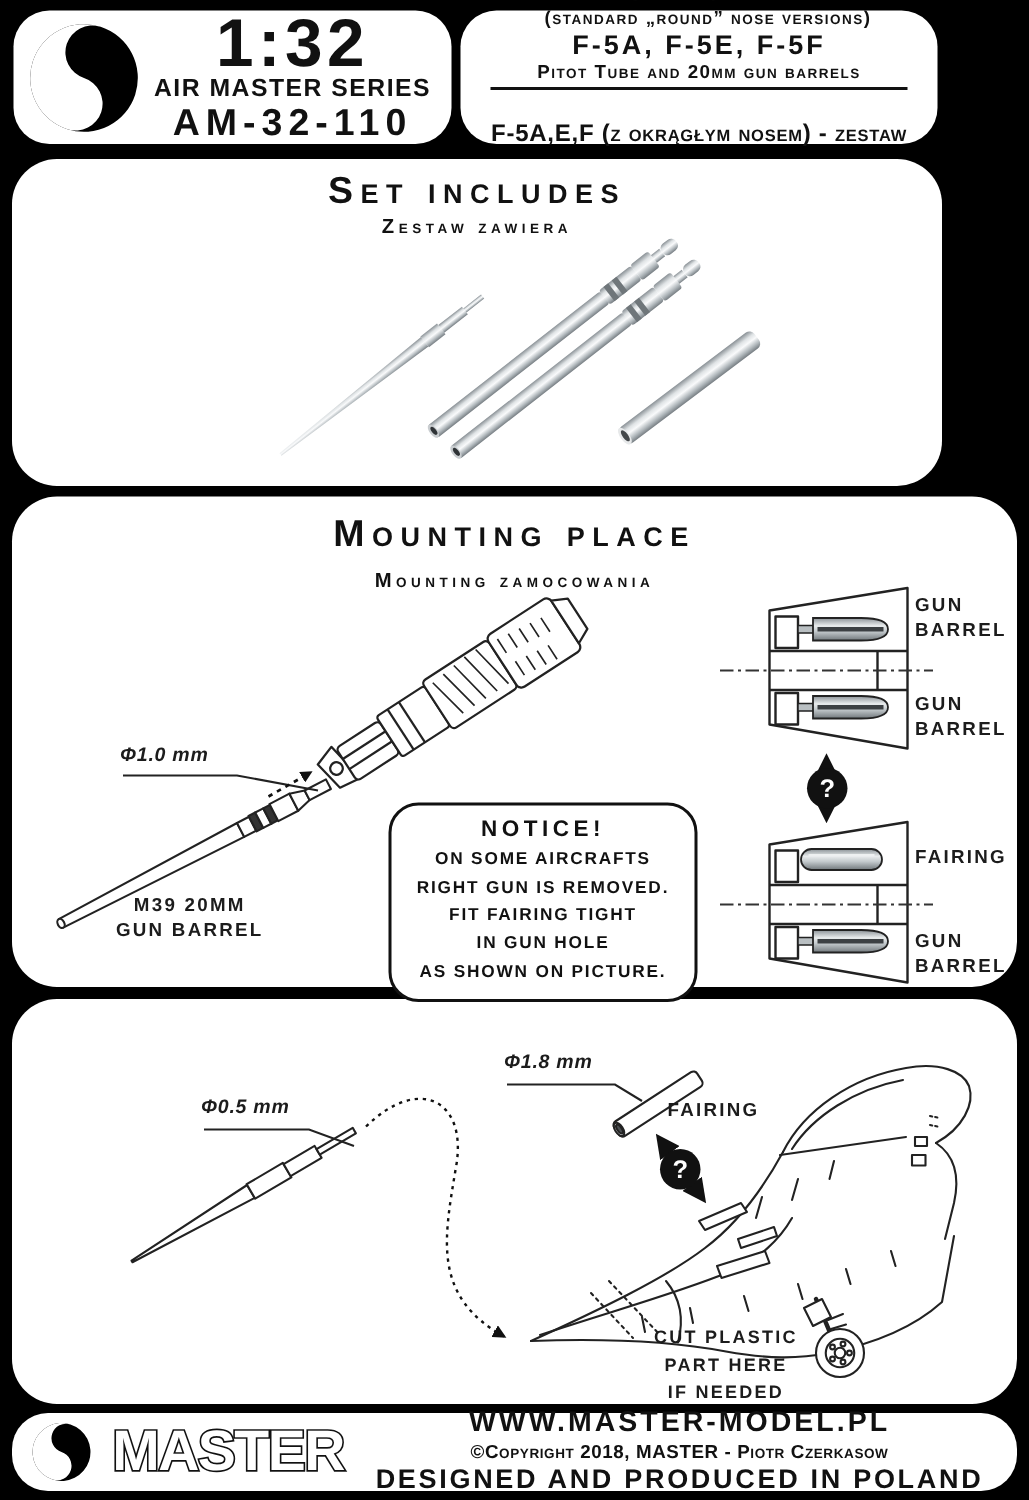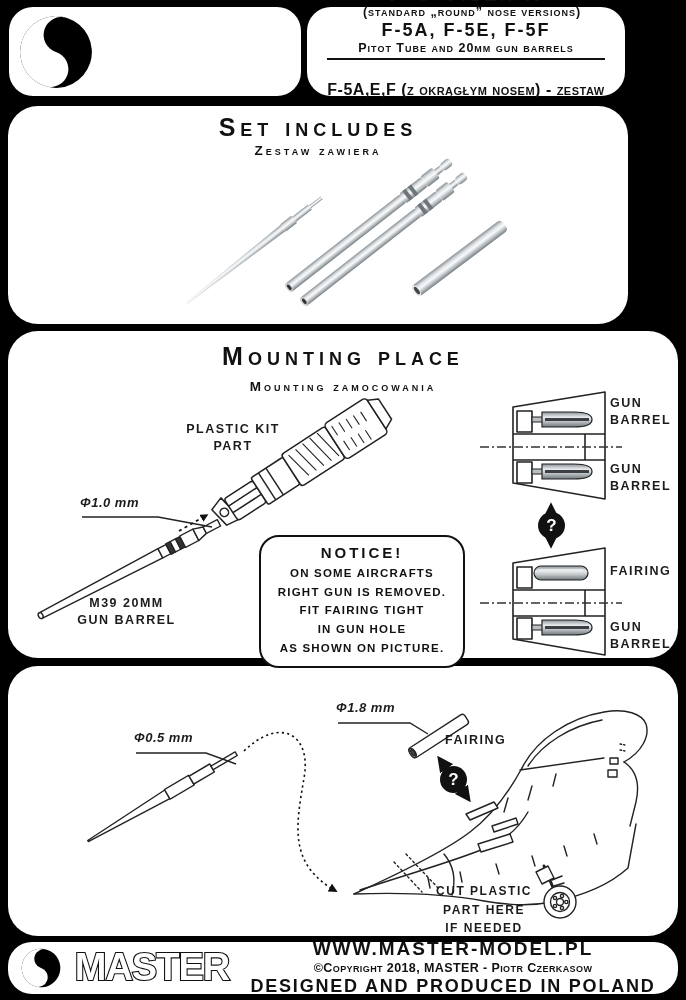--- a/index.html
+++ b/index.html
@@ -68,20 +68,25 @@
   <svg class="logo" viewBox="0 0 100 100">
     <g transform="rotate(18 50 50)">
       <circle cx="50" cy="50" r="46" fill="#000"></circle>
       <path d="M50 4 a46 46 0 0 0 0 92 a23 23 0 0 0 0 -46 a23 23 0 0 1 0 -46 z" fill="#fff"></path>
       <circle cx="50" cy="27" r="9" fill="#000"></circle>
       <path d="M50 18 q14 2 12 16 q-4 -8 -12 -7 z" fill="#000"></path>
       <circle cx="50" cy="73" r="9" fill="#fff"></circle>
       <path d="M50 82 q-14 -2 -12 -16 q4 8 12 7 z" fill="#fff"></path>
     </g>
   </svg>
+  <div class="col">
+    <div class="scale">1:32</div>
+    <div class="series">AIR MASTER SERIES</div>
+    <div class="code">AM-32-110</div>
+  </div>
 </div>
 
 <div class="panel" id="hdrR">
   <div class="t1">F-5 Tiger II</div>
   <div class="t2">(standard „round” nose versions)</div>
   <div class="t3">F-5A, F-5E, F-5F</div>
   <div class="t4">Pitot Tube and 20mm gun barrels</div>
   <hr class="rule">
   <div class="t5">F-5A,E,F (z okrągłym nosem) - zestaw detali</div>
 </div>
@@ -215,22 +220,20 @@
       <rect x="526" y="235" width="54" height="14" rx="7" fill="url(#mg)" stroke="#222" stroke-width="1.2"></rect>
       <line x1="531" y1="239" x2="575" y2="239" stroke="#eef0f1" stroke-width="1.5"></line>
     </g>
     <g>
       <rect x="524" y="294" width="12" height="5" fill="#b9bfc2" stroke="#222" stroke-width="1"></rect>
       <path d="M534,289 L566,289 Q584,289 584,296.5 Q584,304 566,304 L534,304 Z" fill="url(#mg)" stroke="#222" stroke-width="1.2"></path>
       <line x1="537" y1="296.5" x2="581" y2="296.5" stroke="#3c4043" stroke-width="3"></line>
     </g>
   </svg>
 
-  <div class="lbl ctr" style="left:150px;top:90px;width:150px">PLASTIC KIT
-PART</div>
   <div class="phi" style="left:72px;top:164px">Φ1.0 mm</div>
   <div class="lbl ctr" style="left:36px;top:264px;width:165px">M39 20MM
 GUN BARREL</div>
   <div class="lbl" style="left:602px;top:64px">GUN
 BARREL</div>
   <div class="lbl" style="left:602px;top:130px">GUN
 BARREL</div>
   <div class="lbl" style="left:602px;top:232px">FAIRING</div>
   <div class="lbl" style="left:602px;top:288px">GUN
 BARREL</div>

